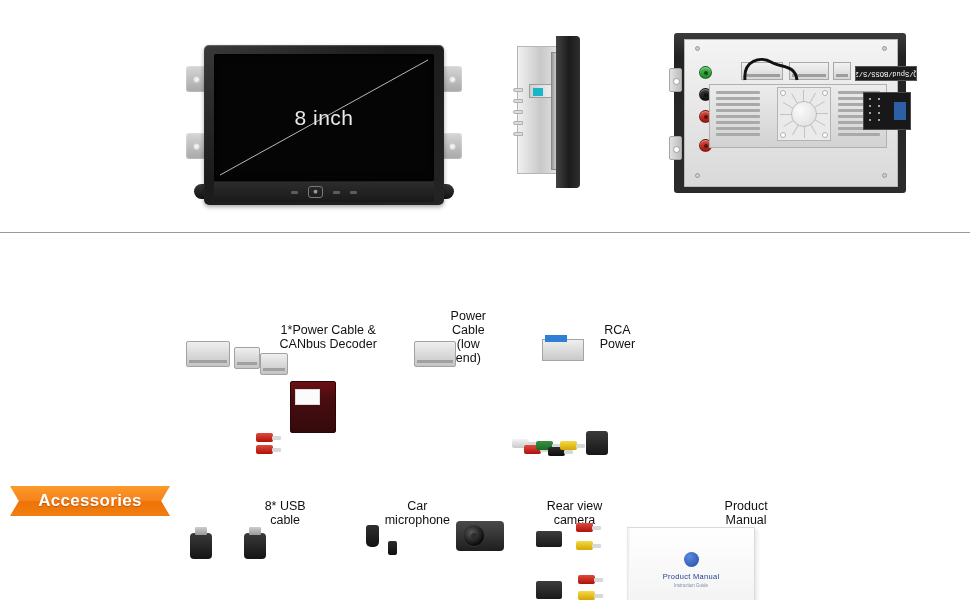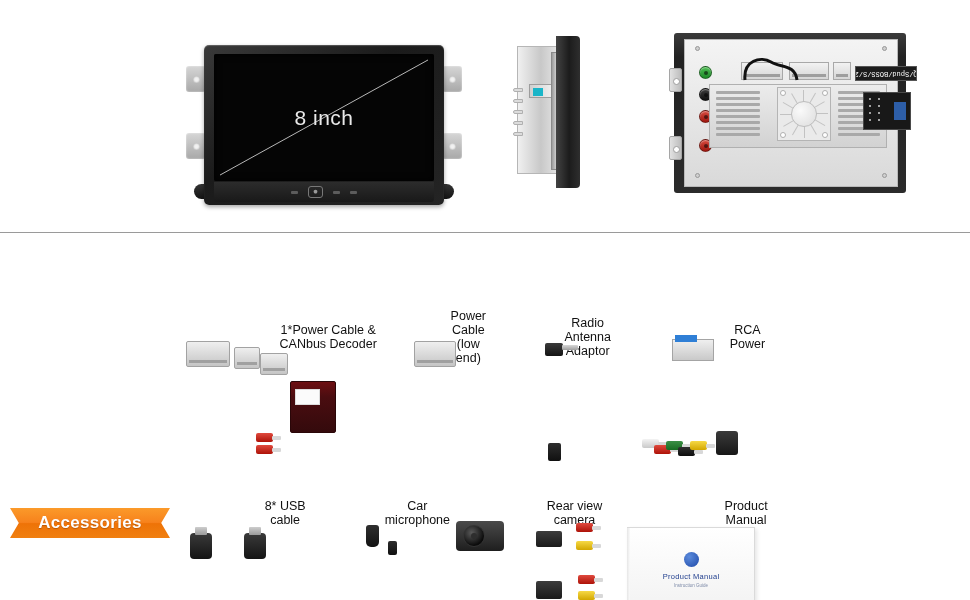--- a/index.html
+++ b/index.html
@@ -25,21 +25,21 @@
     justify-content: center;
     letter-spacing: .3px;
     text-shadow: 0 1px 1px rgba(120,50,0,.45);
     clip-path: polygon(0 0, 100% 0, 100% 100%, 0 100%, 5.5% 50%);
     box-shadow: 0 2px 2px rgba(0,0,0,.18);
   }
   .ribbon.with-notch-right {
     clip-path: polygon(0 0, 100% 0, 94.5% 50%, 100% 100%, 0 100%, 5.5% 50%);
   }
   #ribbon-size { left: 30px; top: 28px; width: 128px; }
-  #ribbon-acc  { left: 10px; top: 268px; width: 160px; }
+  #ribbon-acc  { left: 10px; top: 246px; width: 160px; }
 
   .divider-h {
     position: absolute; left: 0; width: 970px; height: 0;
     border-top: 1px solid #9a9a9a;
   }
   #divider-main { top: 232px; }
 
   
   #size-section { position: absolute; left: 0; top: 0; width: 970px; height: 232px; }
 
@@ -528,34 +528,20 @@
           </g>
         </svg>
         <div class="plug-gray" style="left:34px; top:6px; width:42px; height:26px">
             <i></i>
           </div>
       </div>
       <div class="acc-label">Power Cable
 (low end)</div>
     </div>
 
-    <div class="acc-cell" style="width:130px">
-      <div class="acc-art">
-        <svg viewBox="0 0 130 130" style="position:absolute;left:0;top:0;width:100%;height:100%">
-          <path d="M64 20 L64 112" stroke="#141414" stroke-width="3.4" fill="none"></path>
-        </svg>
-        <div style="position:absolute; left:55px; top:8px; width:18px; height:13px;
-                    background:linear-gradient(to bottom,#3a3a3a,#141414); border-radius:2px"></div>
-        <div style="position:absolute; left:72px; top:10px; width:16px; height:5px;
-                    background:linear-gradient(to bottom,#d8d8d8,#9e9e9e); border-radius:1px"></div>
-        <div style="position:absolute; left:58px; top:108px; width:13px; height:18px;
-                    background:linear-gradient(to bottom,#2e2e2e,#101010); border-radius:2px"></div>
-      </div>
-      <div class="acc-label">Radio Antenna Adaptor</div>
-    </div>
 
 
     <div class="acc-cell" style="width:150px">
       <div class="acc-art">
         <svg viewBox="0 0 150 130" style="position:absolute;left:0;top:0;width:100%;height:100%">
           <g fill="none" stroke-width="2.6">
             <path d="M56 26 C40 56, 34 80, 30 106" stroke="#d8d8d8"></path>
             <path d="M62 26 C48 56, 42 82, 40 106" stroke="#e6e6e6"></path>
             <path d="M68 26 C58 56, 52 82, 50 106" stroke="#d62f2f"></path>
             <path d="M74 26 C68 56, 62 84, 62 106" stroke="#1b1b1b"></path>

